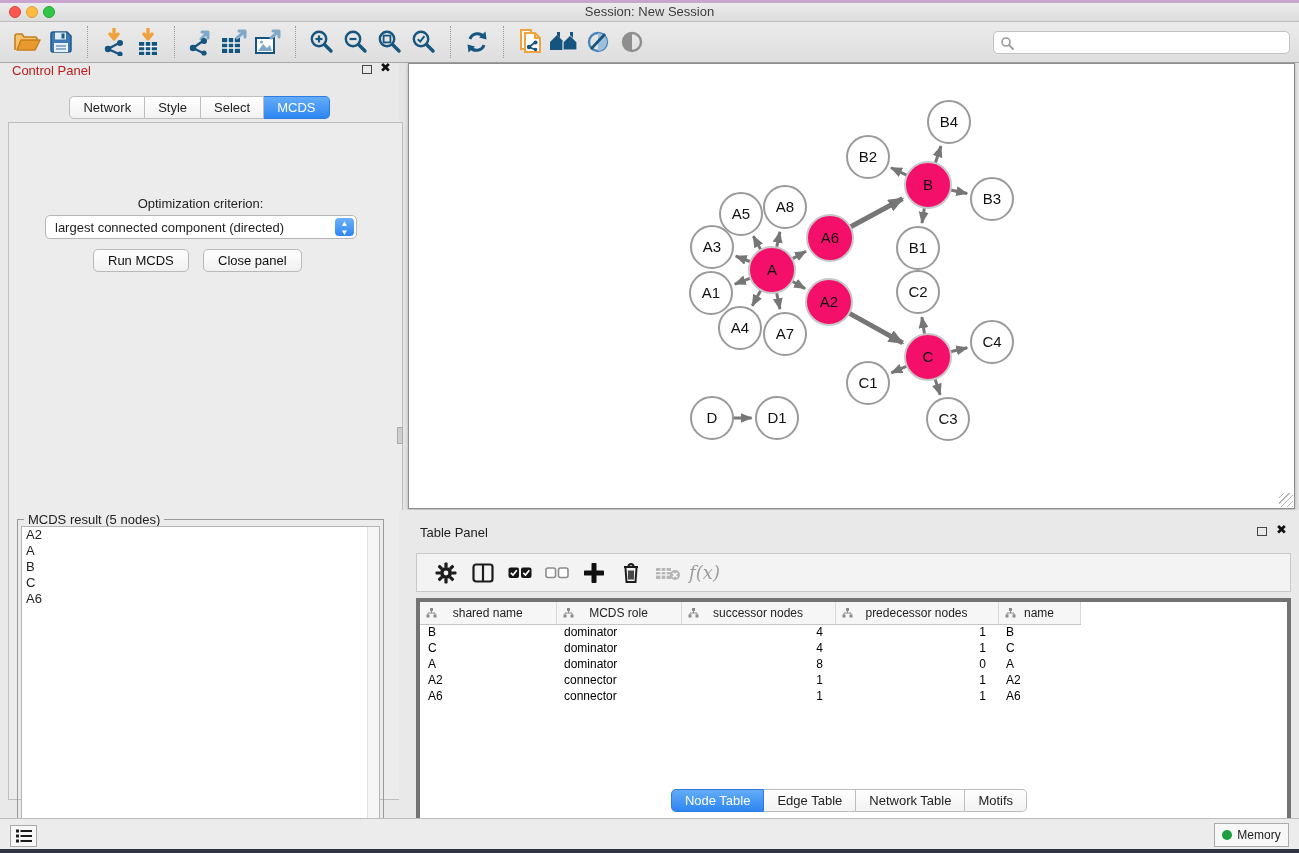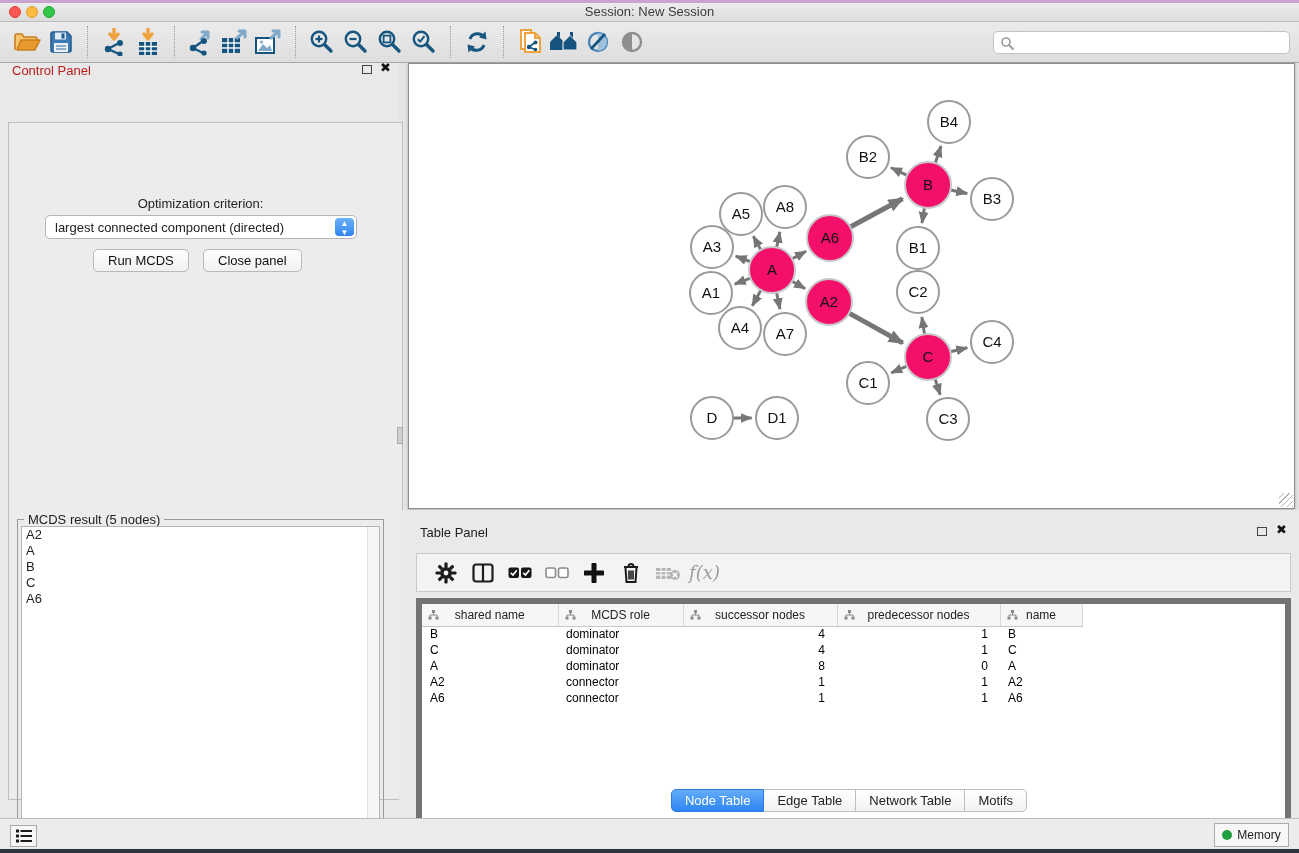--- a/index.html
+++ b/index.html
@@ -83,21 +83,21 @@
   .split-handle-h { left:843px; top:511px; width:17px; height:6px; background:#cfcfcf; border:1px solid #aaa; }
 
   
   #table-panel { left:399px; top:510px; width:900px; height:308px; background:#e9e9e9; }
   #tbl-title { left:420px; top:525px; font-size:13px; }
   #tbl-toolbar { left:416px; top:553px; width:875px; height:39px; background:#f3f3f3;
                  border:1px solid #c9c9c9; display:flex; align-items:center; padding-left:10px; }
   .ttb-btn { width:37px; height:32px; display:flex; align-items:center; justify-content:center; cursor:pointer; }
   #fx-label { font-family:"DejaVu Serif","Liberation Serif",serif; font-style:italic; font-size:18px; color:#9c9c9c; }
 
-  #data-table { left:416px; top:598px; width:875px; height:244px; background:#fff; border:6px solid #737373; }
+  #data-table { left:416px; top:598px; width:875px; height:244px; background:#fff; border:4px solid #737373; }
   table { border-collapse:collapse; table-layout:fixed; font-size:12px; }
   thead th { height:22px; background:#f6f6f6; border-bottom:1px solid #c6c6c6; border-right:1px solid #d8d8d8;
              font-weight:normal; font-size:12px; color:#222; text-align:center; position:relative; }
   thead th .hdr-icon { position:absolute; left:6px; top:6px; }
   tbody td { height:16px; padding:0 8px; color:#000; white-space:nowrap; }
   td.num { text-align:right; padding-right:12px; }
 
   #bottom-tabs { left:399px; top:789px; width:900px; text-align:center; }
 
   
@@ -267,20 +267,26 @@
   <svg width="14" height="14" viewBox="0 0 14 14">
     <circle cx="6" cy="6" r="4" fill="none" stroke="#9a9a9a" stroke-width="1.6"></circle>
     <line x1="9" y1="9" x2="13" y2="13" stroke="#9a9a9a" stroke-width="1.8" stroke-linecap="round"></line>
   </svg>
 </div>
 
 <div class="abs" id="control-panel">
   <div class="abs" id="cp-title">Control Panel</div>
   <span class="abs float-glyph" id="cp-float"></span>
   <span class="abs close-glyph" id="cp-close">✖</span>
+  <div class="abs" id="cp-tabs"><span class="tabset" id="cp-tabset">
+        <span class="tab">Network</span>
+        <span class="tab">Style</span>
+        <span class="tab">Select</span>
+        <span class="tab active">MCDS</span>
+      </span></div>
   <div class="abs" id="cp-body">
     <div class="abs" id="opt-label">Optimization criterion:</div>
     <div id="criterion">
       <span>largest connected component (directed)</span>
       <span class="stepper">▲<br>▼</span>
     </div>
     <button class="push-btn" id="run-btn">Run MCDS</button>
     <button class="push-btn" id="closepanel-btn">Close panel</button>
     <div id="result-group">
       <span id="result-title">MCDS result (5 nodes)</span>

